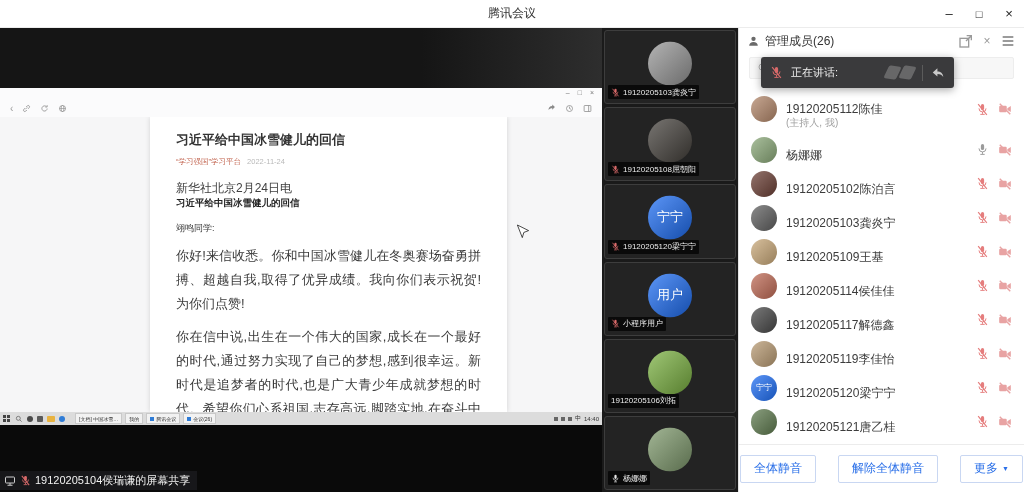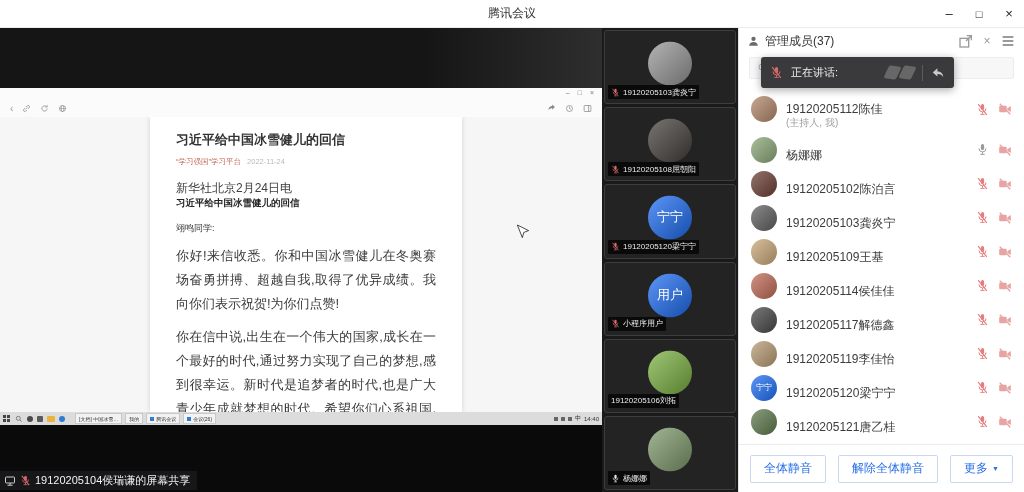--- a/index.html
+++ b/index.html
@@ -25,21 +25,21 @@
   .shared-window { position:absolute; left:0; top:60px; width:602px; height:324px;
               background:#fbfbfc; display:flex; flex-direction:column; }
   .inner-controls { height:12px; display:flex; justify-content:flex-end; gap:8px;
               padding:1px 8px 0 0; font-size:7px; color:#777; }
   .doc-toolbar { height:17px; display:flex; align-items:center; padding:0 10px; color:#8a8a8a; }
   .doc-toolbar .left, .doc-toolbar .right { display:flex; align-items:center; gap:9px; }
   .doc-toolbar .right { margin-left:auto; }
   .tb-ico { width:9px; height:9px; display:inline-flex; }
   .tb-chevron { font-size:10px; color:#9a9a9a; line-height:9px; }
   .doc-content { flex:1; position:relative; background:#f6f6f7; overflow:hidden; }
-  .article-page { position:absolute; left:150px; top:0; bottom:0; width:312px;
+  .article-page { position:absolute; left:150px; top:0; bottom:0; width:357px;
               background:#ffffff; box-shadow:0 0 5px rgba(0,0,0,.15);
               padding:12px 26px; overflow:hidden; }
   .article-title { font-size:13px; color:#333; font-weight:600; margin:2px 0 8px; }
   .article-meta { font-size:7.5px; margin-bottom:13px; }
   .meta-source { color:#c0604b; }
   .meta-date { color:#b9b9b9; margin-left:4px; }
   .dateline { font-size:12px; color:#404040; }
   .article-subtitle { font-size:9.5px; font-weight:700; color:#222; margin-bottom:12px; }
   .salutation { font-size:9px; color:#3a3a3a; margin-bottom:9px; }
   .article-para { font-size:13px; color:#3a3a3a; line-height:1.85; text-align:justify;
@@ -105,21 +105,21 @@
   .p-list { flex:1; overflow:hidden; padding-top:3px; }
   .m-row { display:flex; align-items:center; gap:9px; padding:3.5px 12px; min-height:33px; }
   .m-avatar { width:26px; height:26px; border-radius:50%; flex:none; display:flex;
            align-items:center; justify-content:center; color:#fff; font-size:8px;
            background-image:linear-gradient(135deg,rgba(255,255,255,.28),rgba(0,0,0,.25)); }
   .m-texts { display:flex; flex-direction:column; line-height:1.25; min-width:0;margin-top:12px; }
   .m-name { font-size:12px; color:#3c3c3c; white-space:nowrap; }
   .m-sub { font-size:10px; color:#9f9f9f; }
   .m-icons { margin-left:auto; display:flex; align-items:center; gap:9px; }
   .p-footer { height:48px; border-top:1px solid #ececec; display:flex; align-items:center;
-           justify-content:center; gap:12px; }
+           justify-content:center; gap:22px; }
   .f-btn { border:1px solid #c9d7f2; background:#fff; color:#2a6fe8; font-size:12px;
            padding:4.5px 13px; border-radius:2px; display:flex; align-items:center; gap:4px;
            cursor:default; }
   .f-btn .caret { font-size:7px; line-height:1; }
 </style>
 </head>
 <body>
 
 <svg width="0" height="0" style="position:absolute">
   <defs>
@@ -385,21 +385,21 @@
           <span>杨娜娜</span>
         </div>
       </div>
     </div>
 
   <div class="panel">
     <div class="p-header">
       <svg width="13" height="13" viewBox="0 0 24 24" style="color:#6a6a6a">
           <use href="#ic-person"></use>
         </svg>
-      <span>管理成员(37)</span>
+      <span>管理成员(26)</span>
       <span class="spacer"></span>
       <svg class="ph-ico" width="13" height="13" viewBox="0 0 24 24">
           <use href="#ic-popout"></use>
         </svg>
       <span class="ph-ico">×</span>
       <svg class="ph-ico" width="13" height="13" viewBox="0 0 24 24" style="color:#6a6a6a">
           <use href="#ic-menu"></use>
         </svg>
     </div>
 

